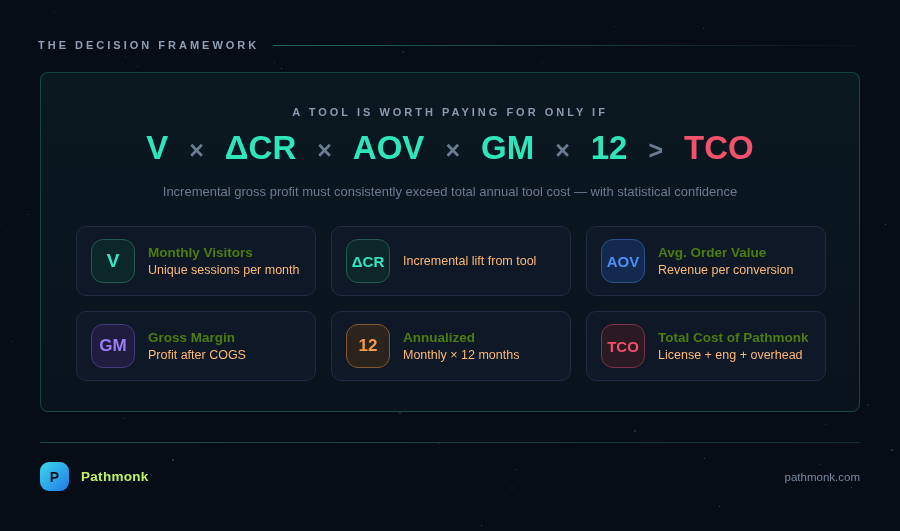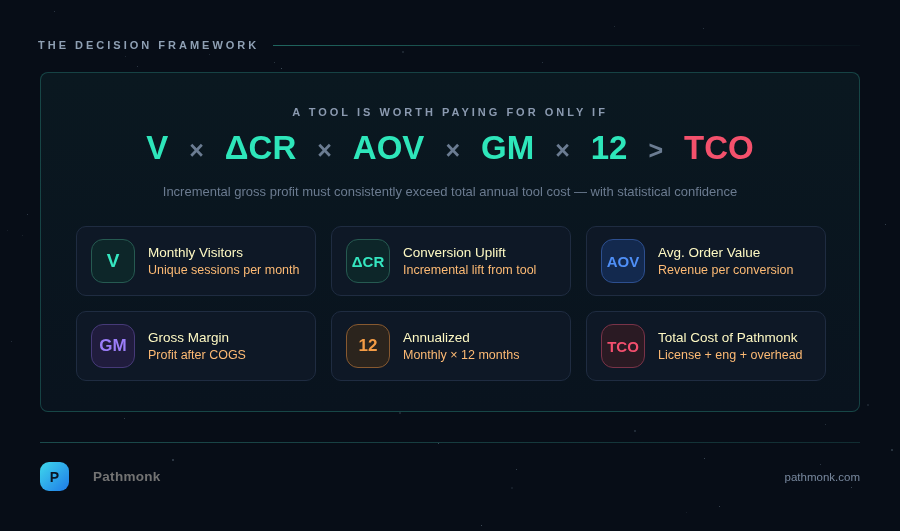--- a/index.html
+++ b/index.html
@@ -82,39 +82,39 @@
   }
   .badge-lg { font-size: 19px; }
   .badge-md { font-size: 17px; }
   .badge-sm { font-size: 15px; }
   .b-teal   { color: #35e6c0; background: #0d2629; border-color: #265a51; }
   .b-blue   { color: #4f8ff7; background: #13294e; border-color: #2d4f8f; }
   .b-purple { color: #9b7df8; background: #201c3d; border-color: #463a78; }
   .b-orange { color: #f59c45; background: #2b241d; border-color: #875930; }
   .b-pink   { color: #f44f6e; background: #2a1a23; border-color: #793348; }
   .card-text { display: flex; flex-direction: column; gap: 3px; }
-  .card-title { font-size: 13.5px; font-weight: normal; color: #fef9c3; }
+  .card-title { font-size: 13.5px; font-weight: bold; color: #4d7c0f; }
   .card-sub   { font-size: 12.5px; color: #fdba74; }
 
   
   .foot-divider {
     position: absolute; left: 40px; right: 40px; top: 442px; height: 1px;
     background: linear-gradient(90deg, rgba(64,190,175,0.35), rgba(64,190,175,0.18));
   }
   .footer {
     position: absolute; left: 40px; right: 40px; top: 461px; height: 31px;
     display: flex; align-items: center;
   }
   .logo {
     width: 29px; height: 29px; border-radius: 9px;
     background: linear-gradient(135deg, #3fd8ec 0%, #1e7ae8 100%);
     display: flex; align-items: center; justify-content: center;
     font-size: 14px; font-weight: bold; color: #0a1624;
   }
-  .brand { margin-left: 24px; font-size: 13.5px; font-weight: bold; color: #737373; letter-spacing: 0.3px; }
+  .brand { margin-left: 12px; font-size: 13.5px; font-weight: bold; color: #bef264; letter-spacing: 0.3px; }
   .site  { margin-left: auto; font-size: 11.5px; color: #78889e; }
 </style>
 </head>
 <body>
 
 <div id="stars">
     <div class="star" style="width: 1px; height: 1px; left: 78px; top: 304px; background: rgba(160, 185, 205, 0.2);"></div>
     <div class="star" style="width: 1px; height: 1px; left: 22px; top: 235px; background: rgba(160, 185, 205, 0.16);"></div>
     <div class="star" style="width: 2px; height: 2px; left: 891px; top: 449px; background: rgba(160, 185, 205, 0.29);"></div>
     <div class="star" style="width: 1px; height: 1px; left: 771px; top: 314px; background: rgba(160, 185, 205, 0.15);"></div>
@@ -216,21 +216,20 @@
       <div class="badge b-teal badge-lg">V</div>
       <div class="card-text">
         <div class="card-title">Monthly Visitors</div>
         <div class="card-sub">Unique sessions per month</div>
       </div>
     </div>
 
     <div class="card">
       <div class="badge b-teal badge-sm">ΔCR</div>
       <div class="card-text">
-        <div class="card-title">Conversion Uplift</div>
         <div class="card-sub">Incremental lift from tool</div>
       </div>
     </div>
 
     <div class="card">
       <div class="badge b-blue badge-sm">AOV</div>
       <div class="card-text">
         <div class="card-title">Avg. Order Value</div>
         <div class="card-sub">Revenue per conversion</div>
       </div>

